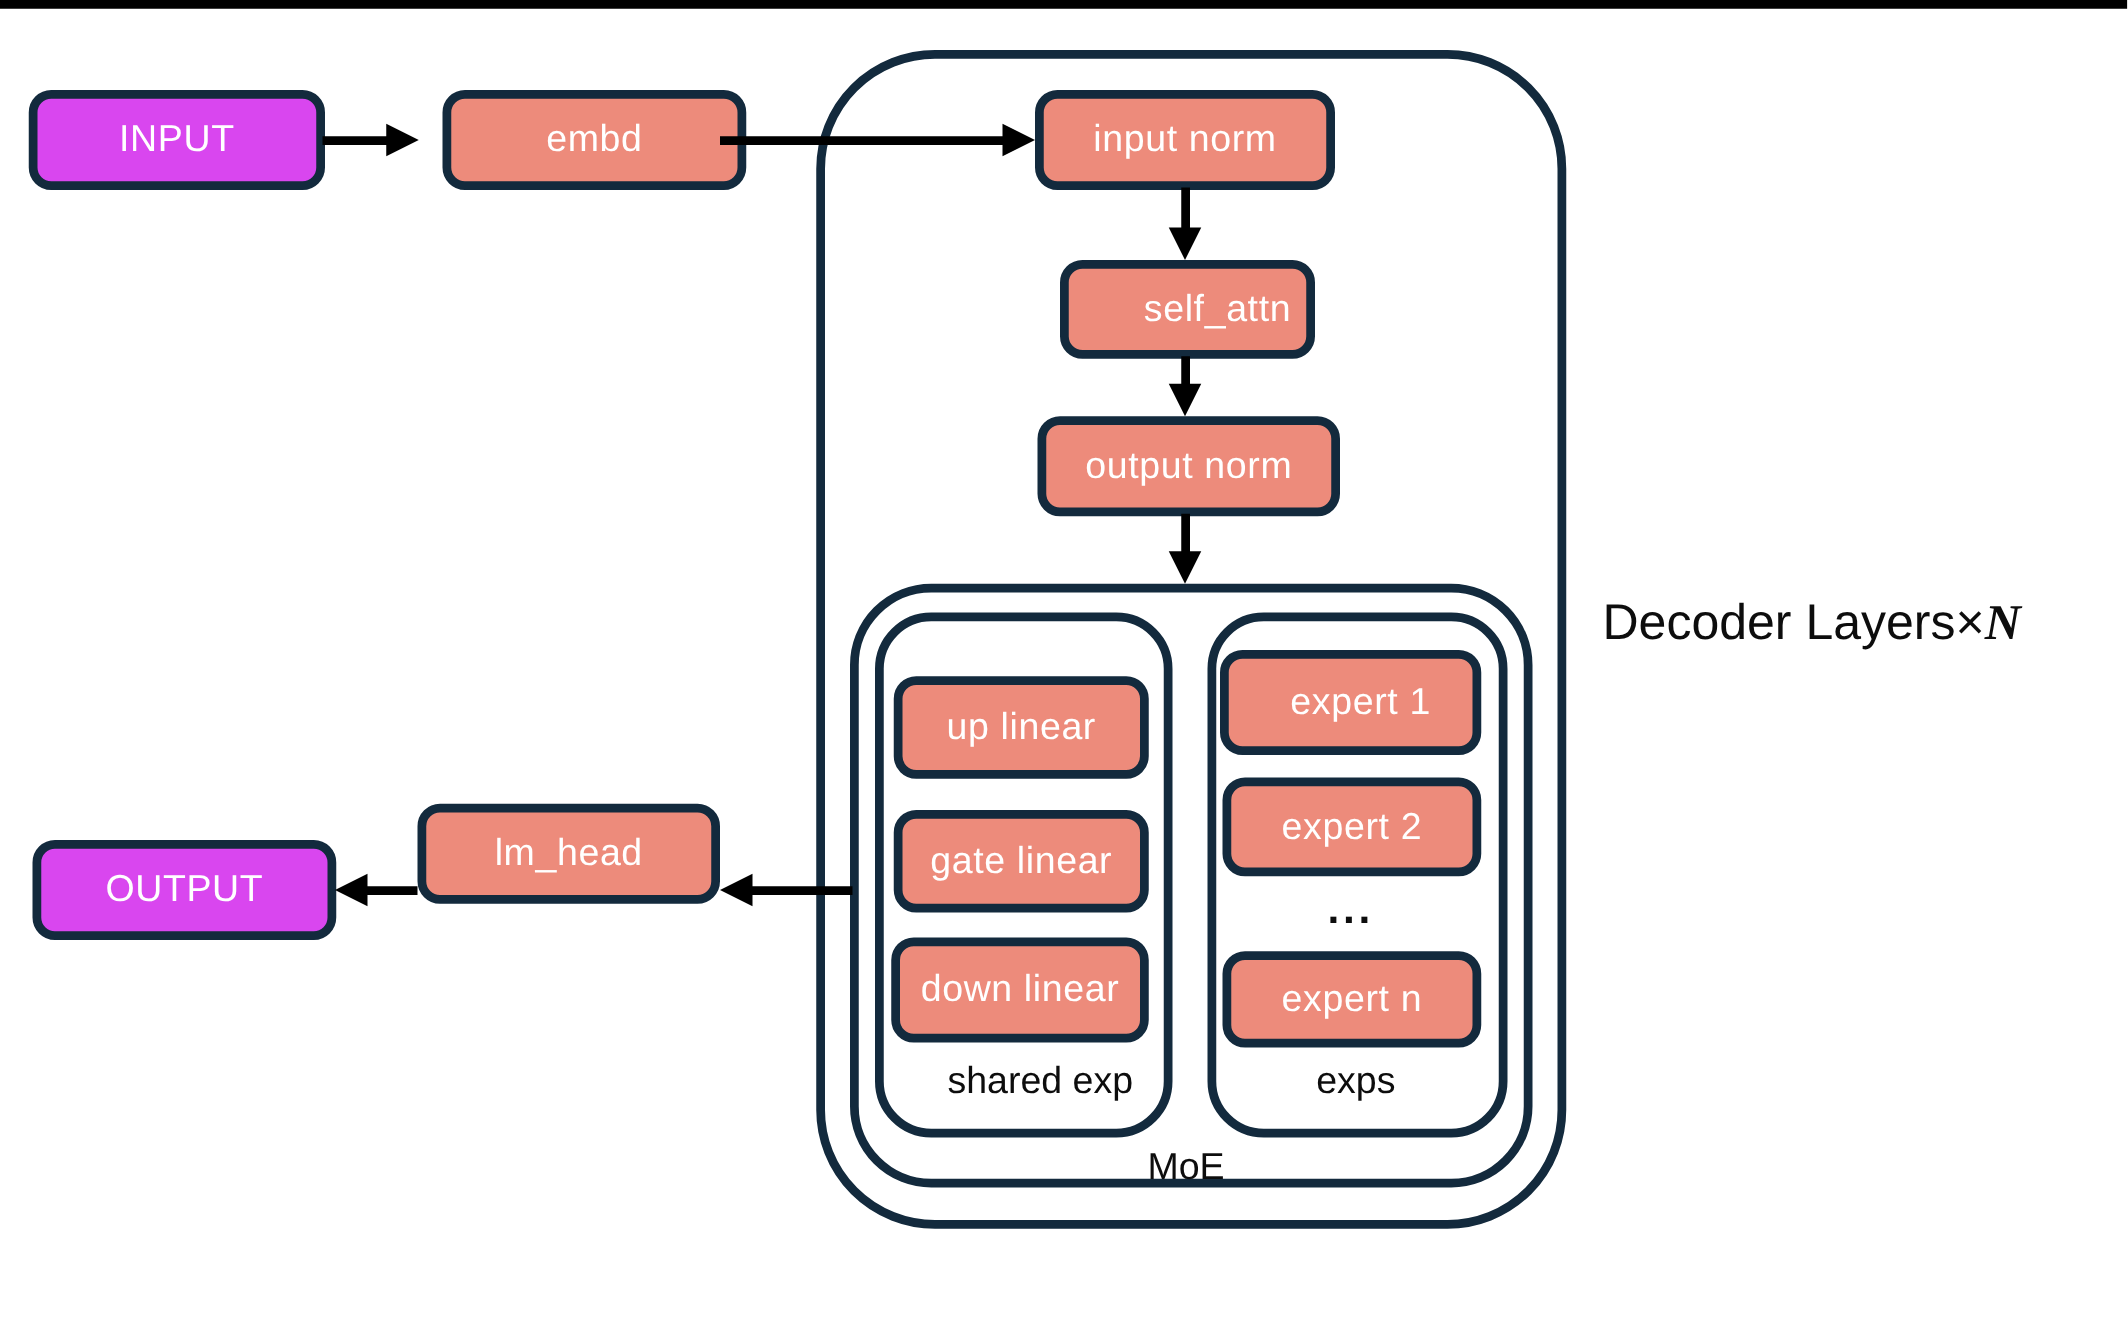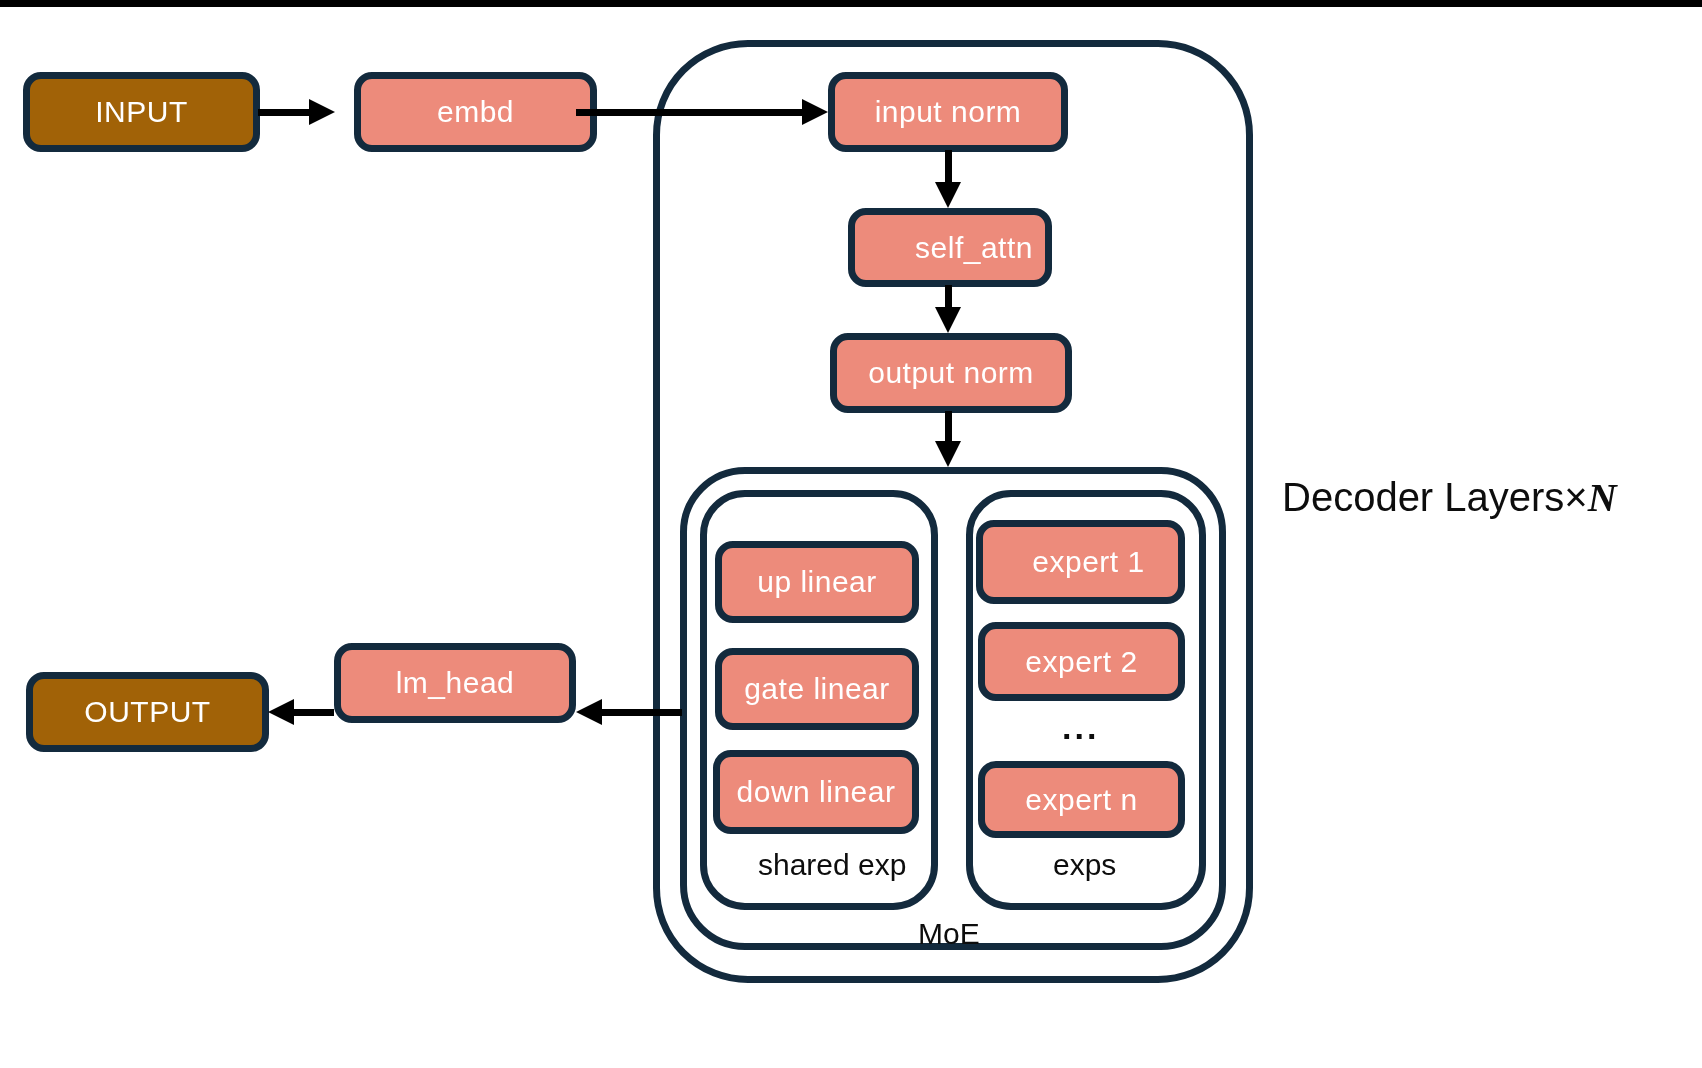--- a/index.html
+++ b/index.html
@@ -29,21 +29,21 @@
     border-radius: 18px;
     display: flex;
     align-items: center;
     justify-content: center;
     color: #ffffff;
     font-size: 30px;
     font-weight: 500;
     letter-spacing: 0.5px;
   }
   .salmon { background: #ed8b7b; }
-  .purple { background: #a16207; }
+  .purple { background: #d946ef; }
 
   
   .container {
     position: absolute;
     border: 7px solid #132a3d;
     background: transparent;
   }
   .decoder-frame { border-radius: 95px; }
   .moe-frame     { border-radius: 65px; background: #ffffff; }
   .sub-frame     { border-radius: 45px; background: #ffffff; }

